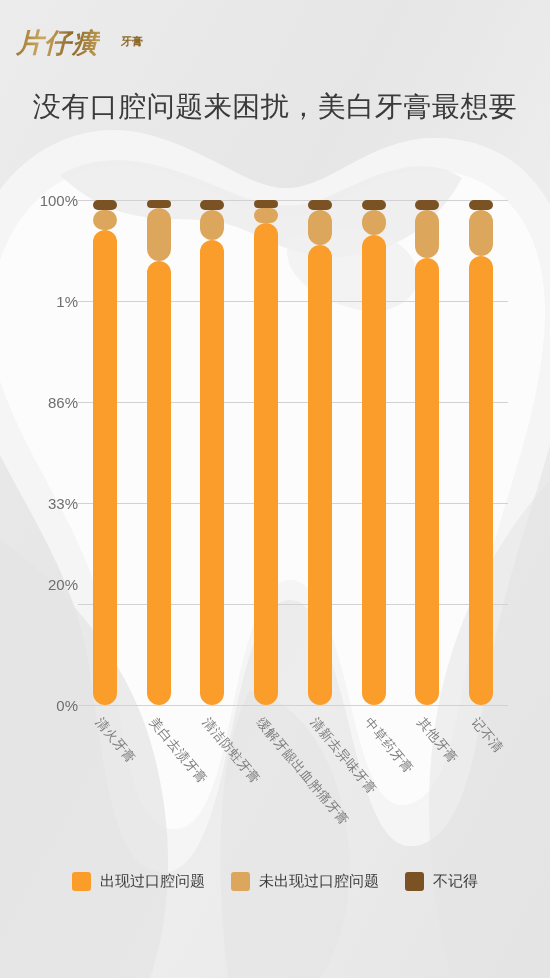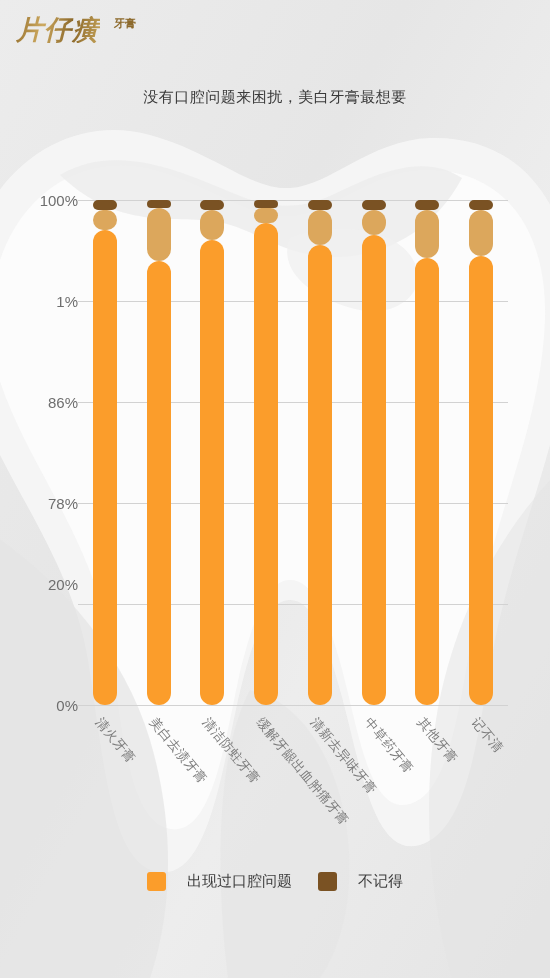--- a/index.html
+++ b/index.html
@@ -11,42 +11,42 @@
     overflow:hidden;
   }
   
   #bg-wrap{ position:absolute; inset:0; z-index:0; }
   #bg-grad{
     position:absolute; inset:0;
     background:linear-gradient(118deg,#ececec 0%,#e6e6e6 38%,#ededed 62%,#e4e4e4 100%);
   }
   
   #brand{
-    position:absolute; left:16px; top:16px; z-index:6;
-    display:flex; align-items:flex-start; gap:14px;
+    position:absolute; left:16px; top:29px; z-index:6;
+    display:flex; align-items:center; gap:21px;
   }
   #brand-mark{
     font-family:"DejaVu Serif","Liberation Serif",serif;
     font-size:27px; font-weight:700; letter-spacing:1px;
     line-height:1;
     background:linear-gradient(100deg,#9a7533 0%,#c9a košt 0%,#caa45a 30%,#8d6a2c 62%,#c2a05a 100%);
     background:linear-gradient(100deg,#96712f 0%,#cda95f 32%,#8a6729 66%,#c4a258 100%);
     -webkit-background-clip:text; background-clip:text; color:transparent;
     font-style:italic;
   }
   #brand-sub{
     font-size:11px; color:#8d6a2c; font-weight:700; letter-spacing:0;
     padding-bottom:3px;
     font-family:Liberation Serif, serif;
   }
   
   #title{
     position:absolute; left:0; right:0; top:88px; z-index:6;
     text-align:center;
-    font-size:15px; color:#3a3a3a; letter-spacing:.5px;
+    font-size:28px; color:#3a3a3a; letter-spacing:.5px;
     font-weight:400;
   }
   
   #chart{
     position:absolute; left:0; top:0; width:550px; height:978px; z-index:5;
   }
   #plot{
     position:absolute;
     left:78px; top:200px; width:430px; height:505px;
   }
@@ -74,21 +74,21 @@
     transform-origin:left top;
     transform:rotate(50deg);
     font-size:13px; color:#7b7b7b; white-space:nowrap;
     letter-spacing:.5px;
   }
   
   #legend{
     position:absolute; left:0; right:0; top:872px; z-index:6;
     display:flex; justify-content:center; align-items:center; gap:26px;
   }
-  .lg-item{ display:flex; align-items:flex-end; gap:21px; }
+  .lg-item{ display:flex; align-items:flex-end; gap:9px; }
   .lg-sw{ width:19px; height:19px; border-radius:3px; }
   .lg-tx{ font-size:15px; color:#3d3d3d; }
 </style>
 </head>
 <body>
 
 <div id="bg-wrap">
   <div id="bg-grad"></div>
   <svg width="550" height="978" viewBox="0 0 550 978" style="position:absolute;inset:0;">
     <path d="M-40 300 C -30 180, 60 110, 150 135 C 215 153, 250 190, 290 188 C 330 186, 370 140, 430 138 C 520 135, 575 205, 572 310 C 568 430, 520 520, 495 640 C 478 730, 470 830, 420 845 C 372 859, 360 760, 340 690 C 325 635, 312 600, 290 600 C 266 600, 252 640, 238 700 C 220 782, 206 880, 158 872 C 110 864, 104 760, 88 660 C 66 524, -50 430, -40 300 Z" fill="#f5f5f5" opacity="0.95"></path>
@@ -108,21 +108,21 @@
 
 <div id="title">没有口腔问题来困扰，美白牙膏最想要</div>
 
 <div id="chart">
   <div id="plot">
       <div class="gridline" style="top: 505px;"></div>
       <div class="ytick" style="top: 505px;">0%</div>
       <div class="gridline" style="top: 404px;"></div>
       <div class="ytick" style="top: 384px;">20%</div>
       <div class="gridline" style="top: 303px;"></div>
-      <div class="ytick" style="top: 303px;">78%</div>
+      <div class="ytick" style="top: 303px;">33%</div>
       <div class="gridline" style="top: 202px;"></div>
       <div class="ytick" style="top: 202px;">86%</div>
       <div class="gridline" style="top: 101px;"></div>
       <div class="ytick" style="top: 101px;">1%</div>
       <div class="gridline" style="top: 0px;"></div>
       <div class="ytick" style="top: 0px;">100%</div>
       <div class="bar-col" style="left: 14.875px; height: 505px;">
         <div class="seg s0" style="bottom: 0px; height: 474.7px; background: rgb(251, 157, 43); z-index: 10;"></div>
         <div class="seg s1" style="bottom: 474.7px; height: 20.2px; background: rgb(220, 167, 92); z-index: 9;"></div>
         <div class="seg s2" style="bottom: 494.9px; height: 10.1px; background: rgb(122, 82, 35); z-index: 8;"></div>
@@ -172,16 +172,20 @@
       </div>
     </div>
 </div>
 
 <div id="legend">
     <div class="lg-item">
       <span class="lg-sw" style="background: rgb(251, 157, 43);"></span>
       <span class="lg-tx">出现过口腔问题</span>
     </div>
     <div class="lg-item">
+      <span class="lg-sw" style="background: rgb(220, 167, 92);"></span>
+      <span class="lg-tx">未出现过口腔问题</span>
+    </div>
+    <div class="lg-item">
       <span class="lg-sw" style="background: rgb(122, 82, 35);"></span>
       <span class="lg-tx">不记得</span>
     </div>
   </div>
 
 </body></html>

